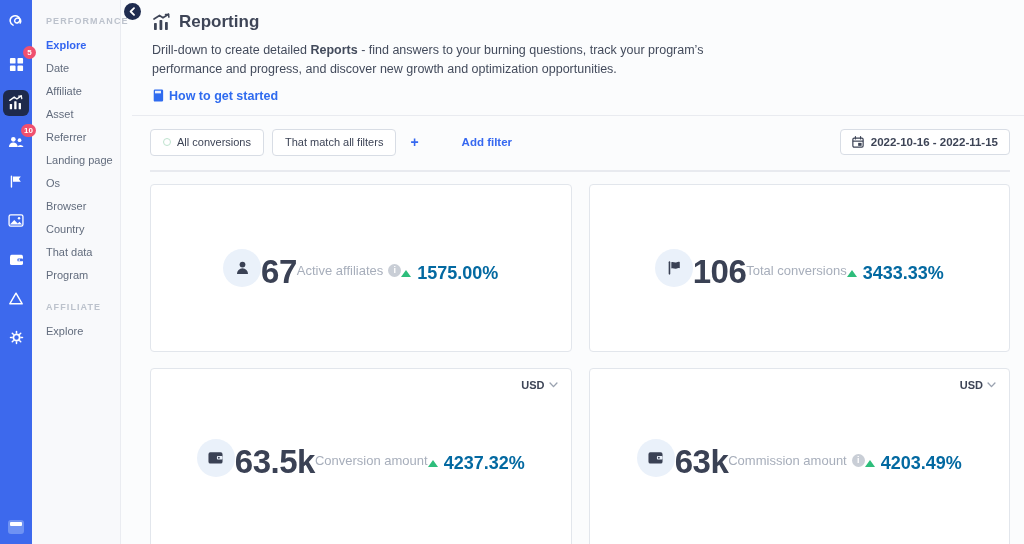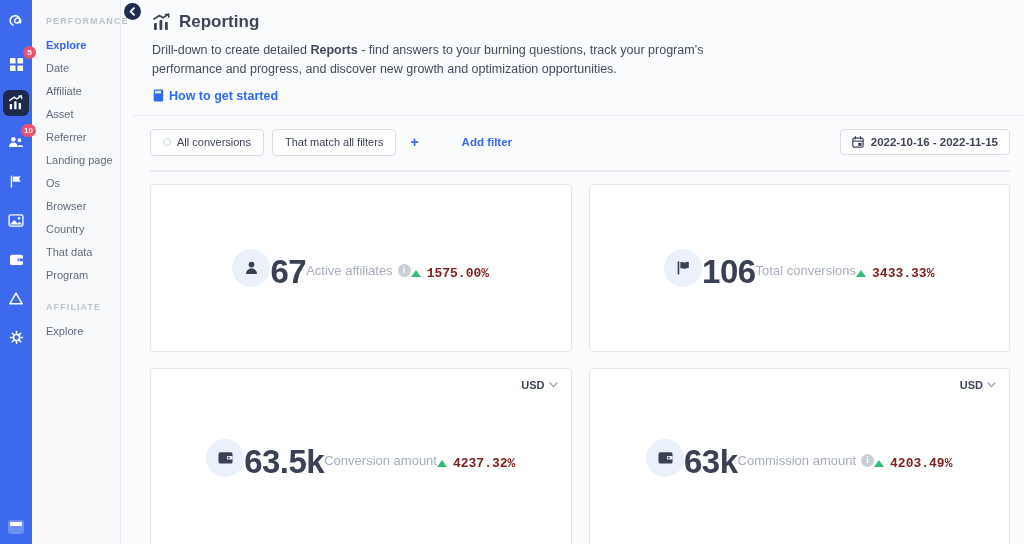--- a/index.html
+++ b/index.html
@@ -103,21 +103,21 @@
   }
   .stat-value { margin-top:9px; font-size:33px; font-weight:bold; color:#3A4154; letter-spacing:-0.5px; }
   .stat-label { margin-top:5px; font-size:13px; color:#A7AEBB; display:flex; align-items:center; gap:5px; }
   .info-dot {
     width:13px; height:13px; border-radius:50%; background:#C9CED6; color:#fff;
     font-size:9px; font-weight:bold; line-height:13px; text-align:center; font-style:normal;
     cursor:pointer;
   }
   .stat-delta { margin-top:11px; display:flex; align-items:center; gap:6px; }
   .up-arrow { width:0; height:0; border-left:5px solid transparent; border-right:5px solid transparent; border-bottom:7px solid #2EBD7B; }
-  .delta-text { font-size:13px; font-weight:bold; color:#7f1d1d;font-family:Liberation Mono, monospace; }
+  .delta-text { font-size:18px; font-weight:bold; color:#0369a1; }
   .currency-select {
     position:absolute; top:10px; right:13px;
     display:flex; align-items:center; gap:4px; cursor:pointer;
   }
   .currency-label { font-size:11px; font-weight:bold; color:#3D4456; }
 </style>
 </head>
 <body>
 
 <nav class="rail">

